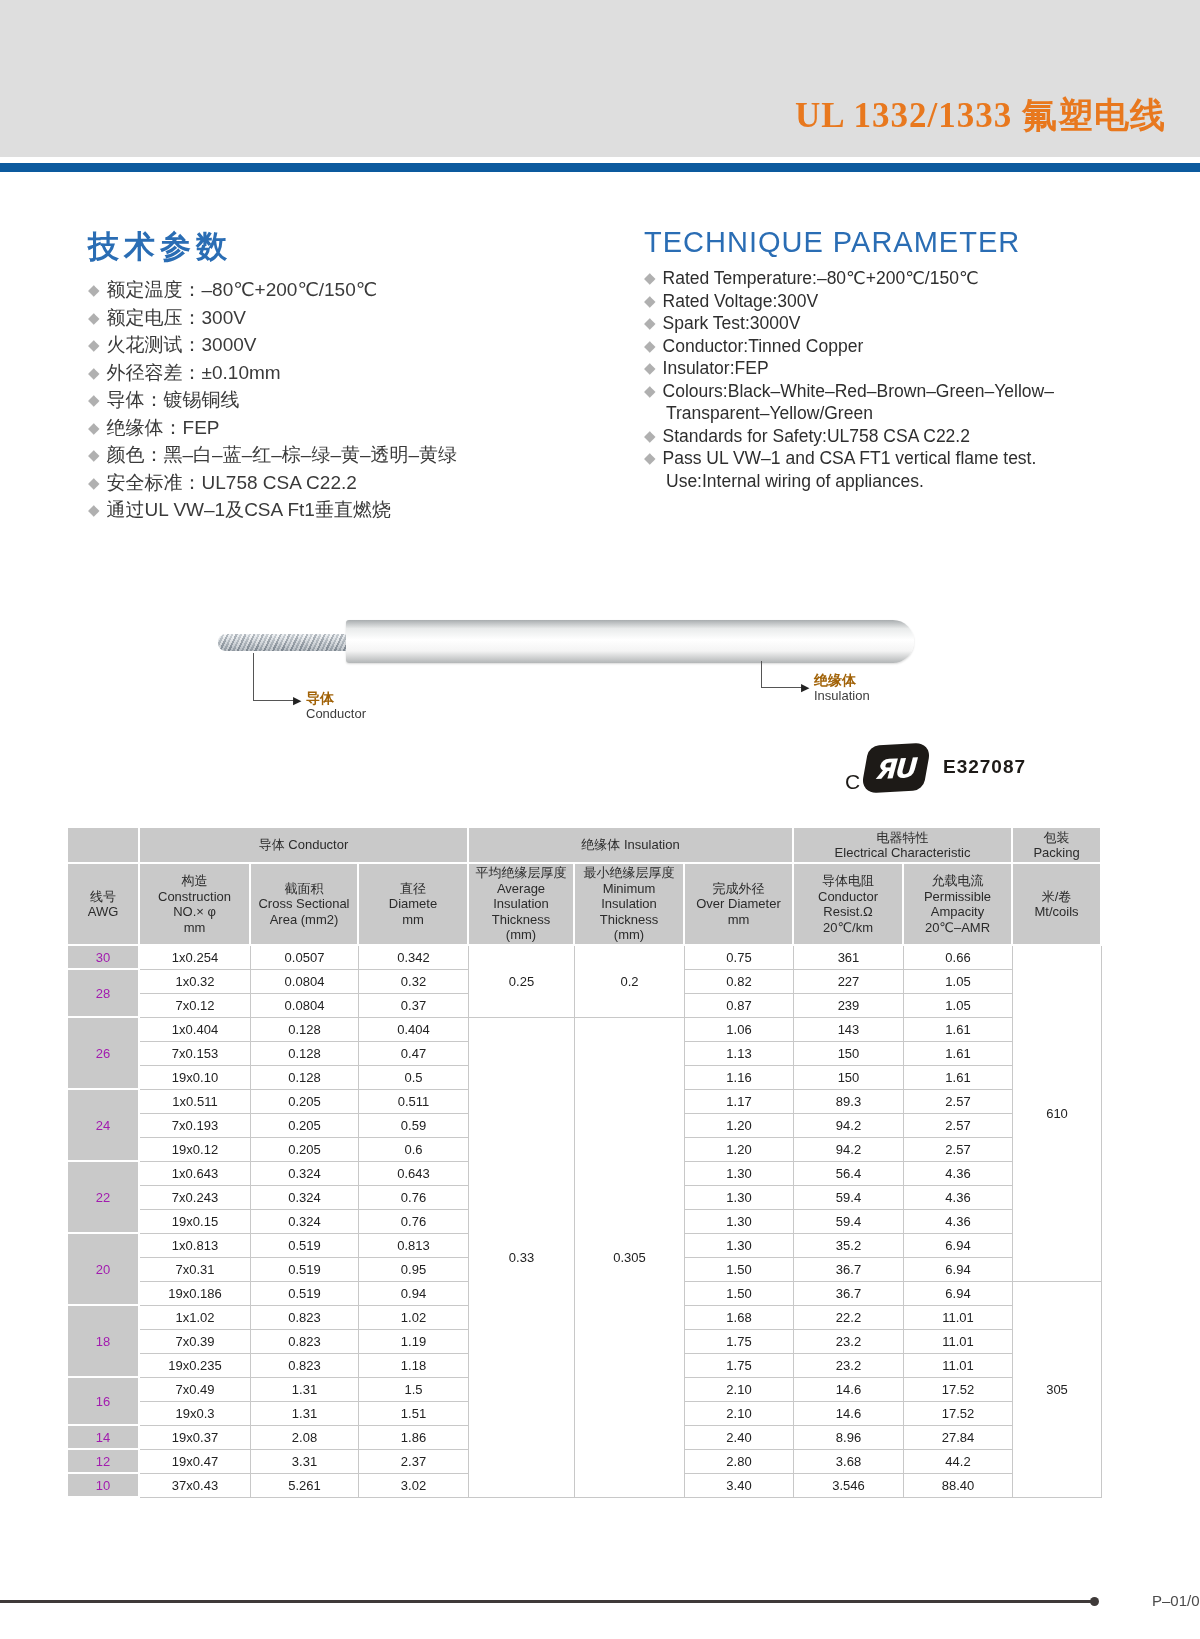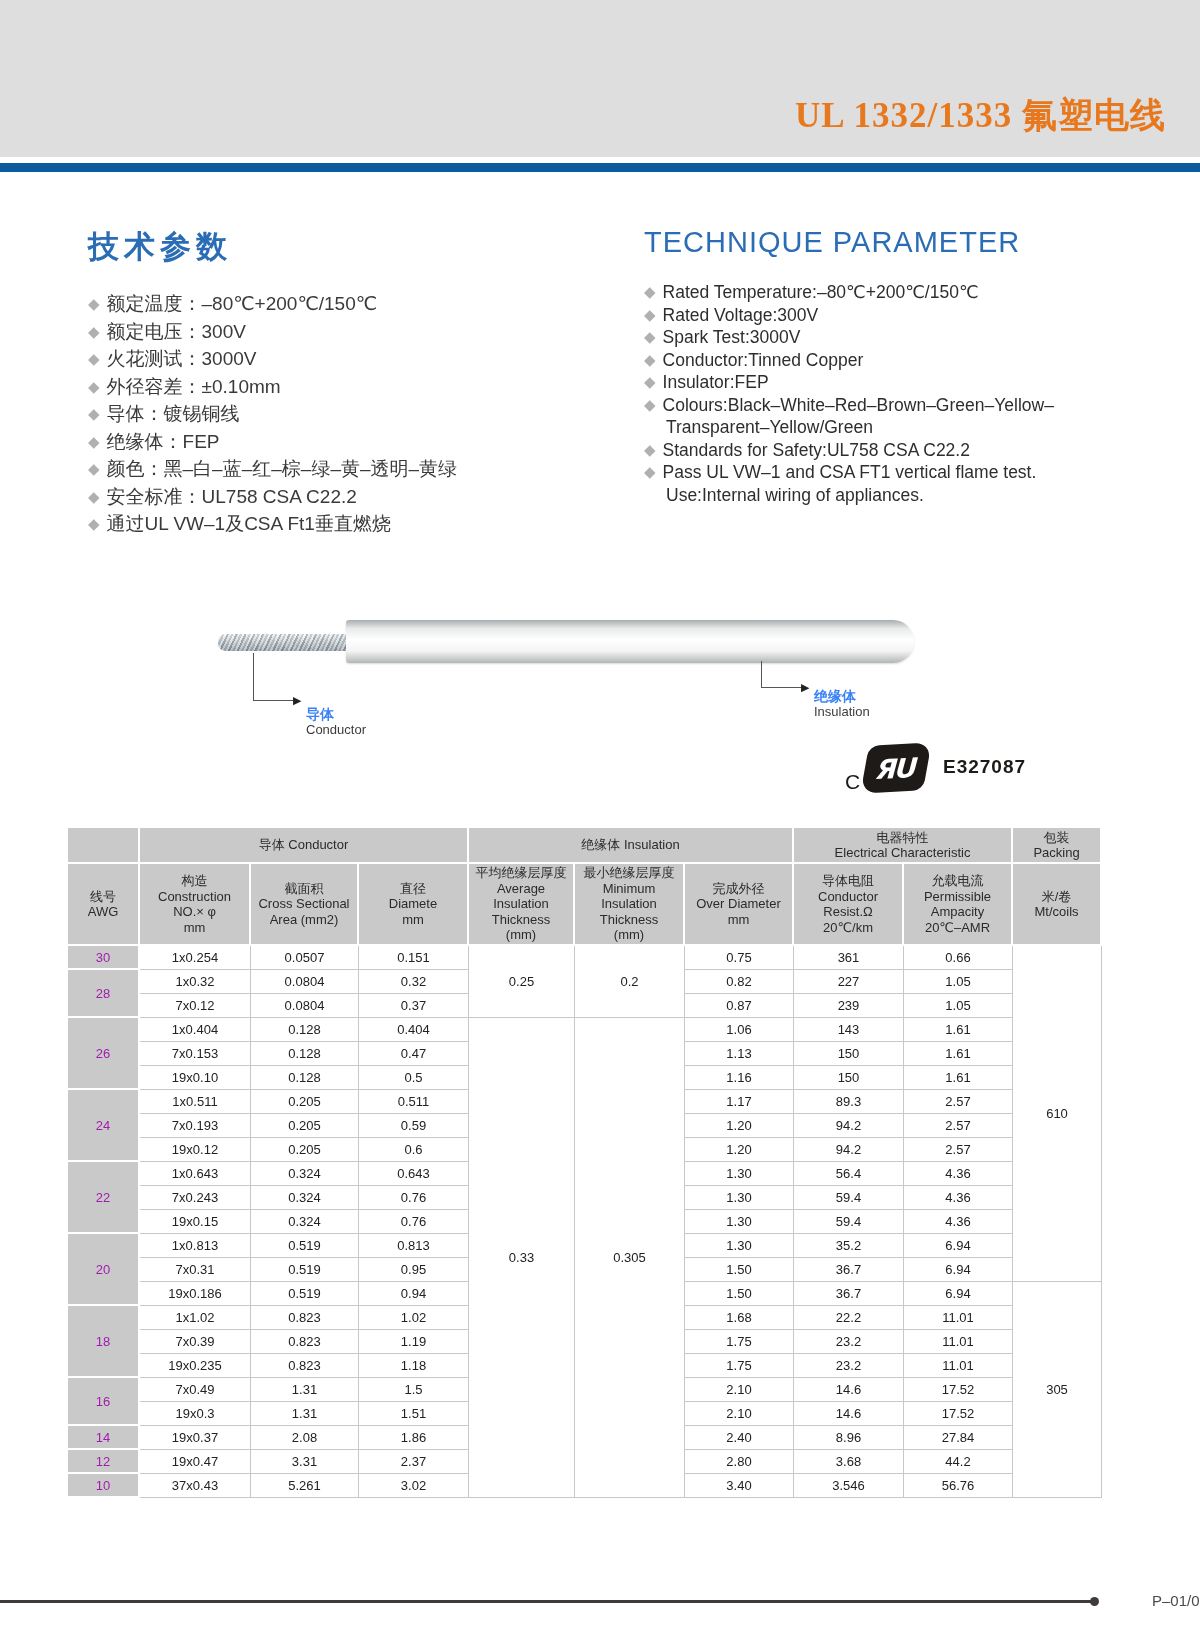--- a/index.html
+++ b/index.html
@@ -14,21 +14,21 @@
     position:absolute;right:62px;top:92px;margin:0;
     font-family:"Liberation Serif","DejaVu Serif",serif;
     font-size:35px;font-weight:bold;color:#e8781e;letter-spacing:1px;white-space:nowrap;
   }
   .blue-rule{position:absolute;left:0;top:163px;width:1200px;height:9px;background:#0c5a9e;}
 
   
   .params{position:absolute;top:226px;}
   .params-cn{left:88px;width:500px;}
   .params-en{left:644px;width:478px;}
-  .params h2{margin:0 0 22px 0;font-weight:bold;color:#2a6db4;}
+  .params h2{margin:0 0 8px 0;font-weight:bold;color:#2a6db4;}
   .params-cn h2{font-size:31px;letter-spacing:5px;}
   .params-en h2{font-size:29px;letter-spacing:1px;font-weight:normal;}
   .params ul{list-style:none;margin:0;padding:0;}
   .params-cn li{font-size:19px;line-height:27.5px;color:#3a3a3a;padding-left:26px;text-indent:-26px;}
   .params-en li{font-size:17.5px;line-height:22.5px;color:#2e2e2e;padding-left:22px;text-indent:-22px;}
   .diamond{color:#b0b0b0;font-size:15px;margin-right:7px;vertical-align:1px;}
 
   
   .conductor-graphic{
     position:absolute;left:218px;top:634px;width:130px;height:17px;
@@ -45,21 +45,21 @@
   }
   .leader{position:absolute;border-left:1px solid #555;border-bottom:1px solid #555;}
   .leader-conductor{left:253px;top:653px;width:42px;height:47px;}
   .leader-insulation{left:761px;top:661px;width:42px;height:26px;}
   .leader-arrow{position:absolute;font-size:11px;color:#222;line-height:1;}
   .arrow-conductor{left:293px;top:695px;}
   .arrow-insulation{left:801px;top:682px;}
   .wire-label{position:absolute;line-height:16px;white-space:nowrap;}
   .label-conductor{left:306px;top:690px;}
   .label-insulation{left:814px;top:672px;}
-  .wire-label .cn{font-size:14px;font-weight:bold;color:#3b82f6;display:block;margin-top:16px;}
+  .wire-label .cn{font-size:14px;font-weight:bold;color:#a16207;display:block;}
   .wire-label .en{font-size:13px;color:#3c3c3c;display:block;}
 
   
   .cert{position:absolute;left:845px;top:744px;height:52px;}
   .c-mark{position:absolute;left:0;top:26px;font-size:21px;color:#1d1a17;}
   .ul-badge{
     position:absolute;left:20px;top:0;width:62px;height:48px;background:#1d1a17;
     border-radius:10px 16px 10px 16px;transform:skewX(-13deg) rotate(-3deg);
     display:flex;align-items:center;justify-content:center;
   }
@@ -247,21 +247,21 @@
           <div>米/卷</div>
           <div>Mt/coils</div>
         </th>
       </tr>
     </thead>
   <tbody>
       <tr>
         <td class="awg">30</td>
         <td>1x0.254</td>
         <td>0.0507</td>
-        <td>0.151</td>
+        <td>0.342</td>
         <td rowspan="3" class="thk">0.25</td>
         <td rowspan="3" class="thk">0.2</td>
         <td>0.75</td>
         <td>361</td>
         <td>0.66</td>
         <td rowspan="14" class="pack">610</td>
       </tr>
       <tr>
         <td rowspan="2" class="awg">28</td>
         <td>1x0.32</td>
@@ -442,19 +442,19 @@
         <td>3.68</td>
         <td>44.2</td>
       </tr>
       <tr>
         <td class="awg">10</td>
         <td>37x0.43</td>
         <td>5.261</td>
         <td>3.02</td>
         <td>3.40</td>
         <td>3.546</td>
-        <td>56.76</td>
+        <td>88.40</td>
       </tr>
     </tbody>
 </table>
 
 <div class="footer-rule"></div>
 <div class="page-number">P–01/02</div>
 
 </body></html>

